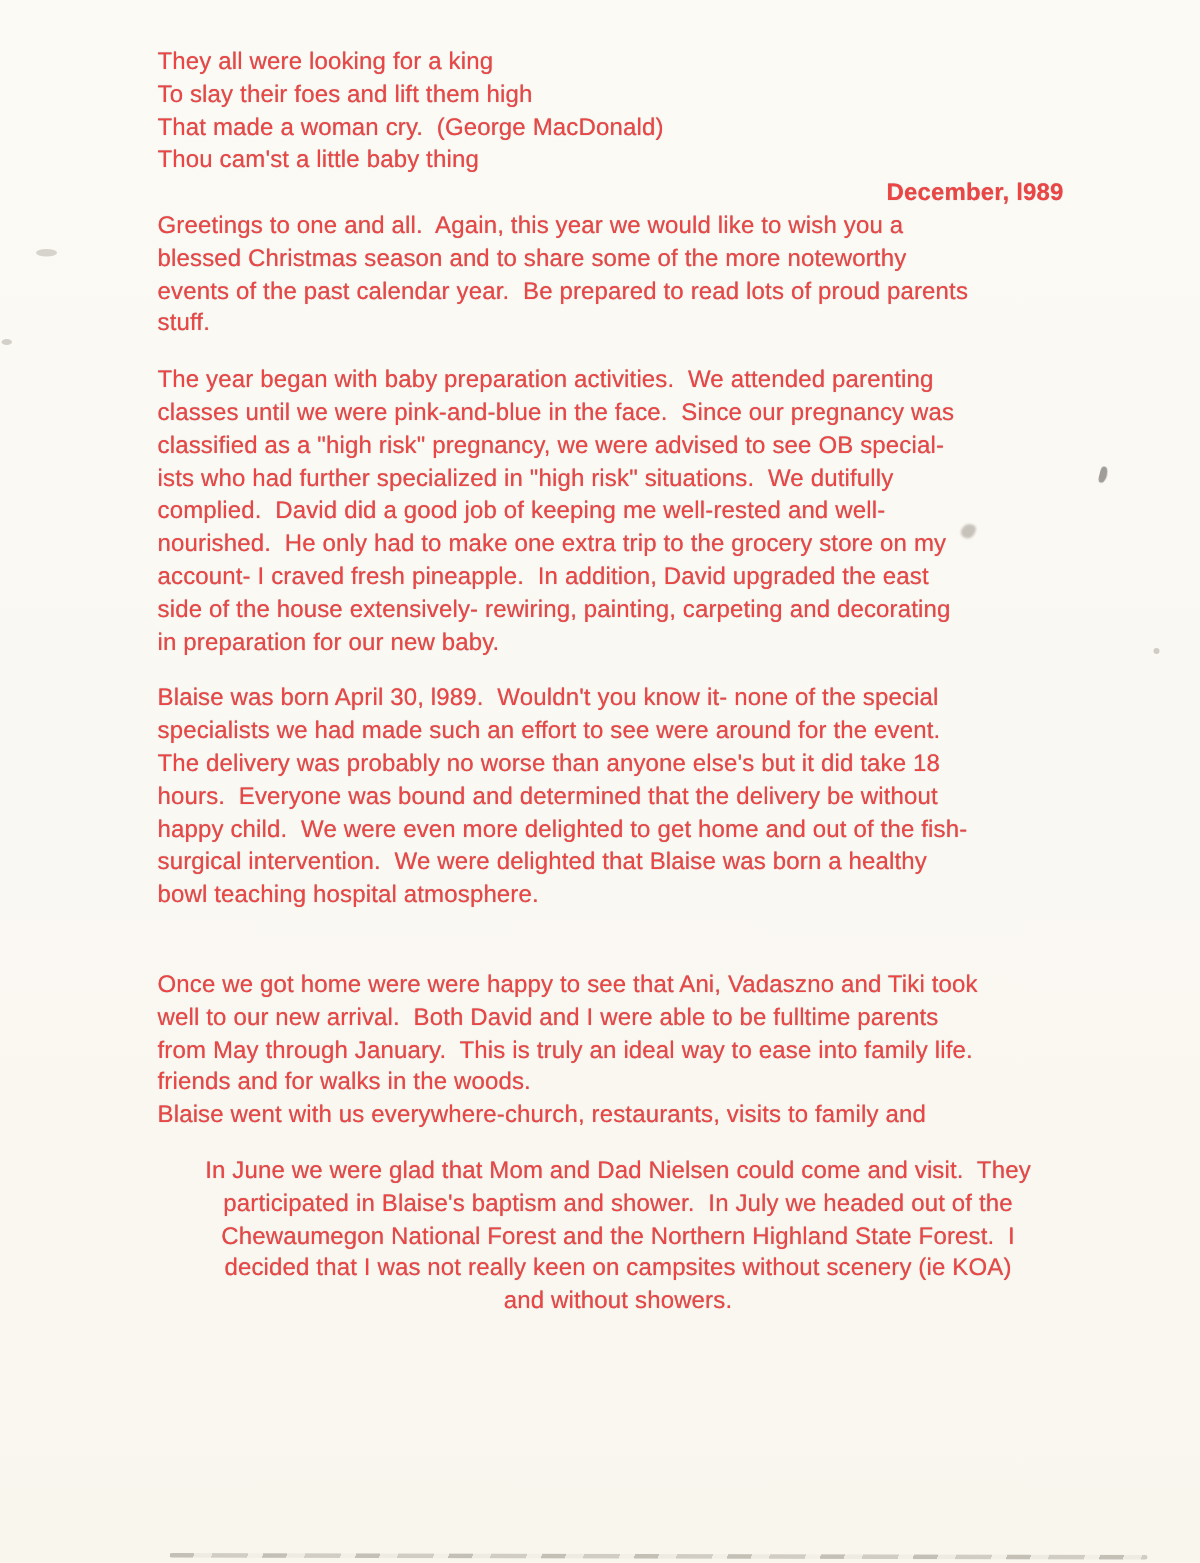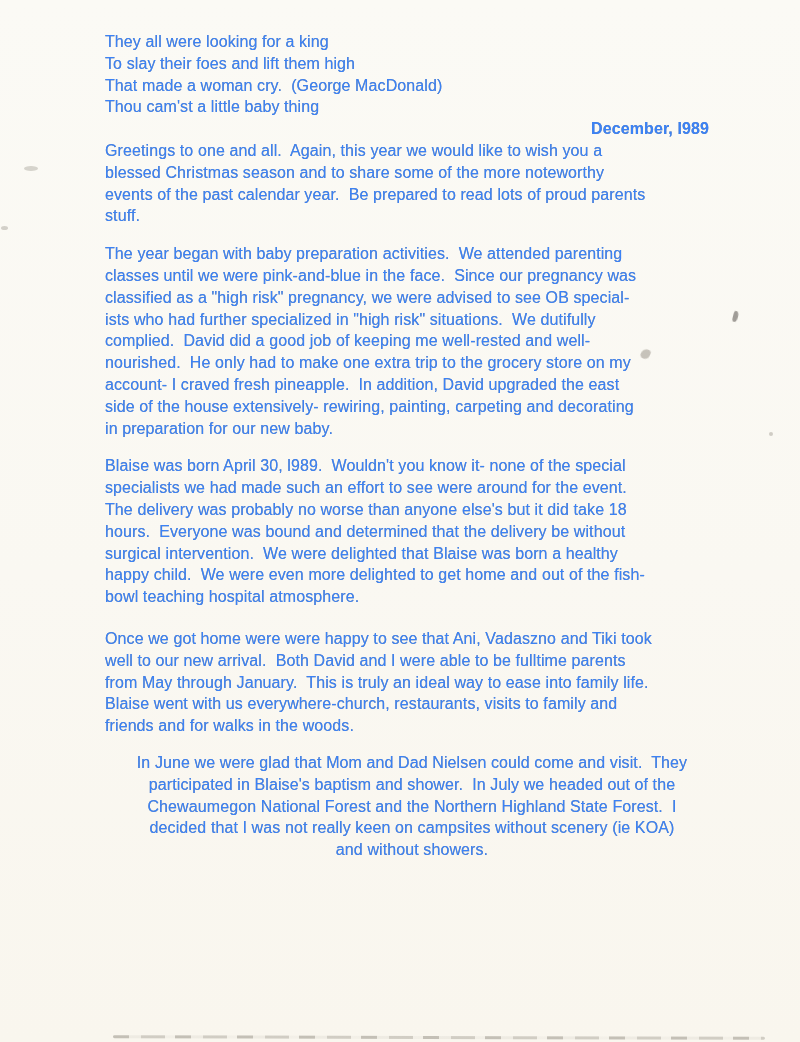--- a/index.html
+++ b/index.html
@@ -12,37 +12,37 @@
     position: relative;
     overflow: hidden;
     background: linear-gradient(180deg, #fbfaf5 0%, #faf8f2 55%, #f9f6ee 100%);
     font-family: "Liberation Sans", "DejaVu Sans", sans-serif;
   }
   .doc {
     position: absolute;
     left: 105px;
     top: 31px;
     width: 614px;
-    color: #3b82f6;
+    color: #ef4444;
     font-size: 16px;
     line-height: 21.8px;
     letter-spacing: 0.1px;
     text-shadow: 0 0 0.6px rgba(58,58,58,0.55);
   }
   .line {
     white-space: pre;    
   }
   .dateline {
     text-align: right;
     padding-right: 10px;
     white-space: pre;
     font-weight: bold;
   }
   .para-m16 { margin-top: 16px; }
-  .para-m26 { margin-top: 20px; }
+  .para-m26 { margin-top: 38px; }
   .para-m15 { margin-top: 15px; text-align: center; }
 
   
   .speck {
     position: absolute;
     pointer-events: none;
   }
   .speck-left-margin {
     left: 24px; top: 166px; width: 14px; height: 5px;
     background: rgba(120,114,102,0.28);
@@ -116,30 +116,30 @@
       <div class="line">nourished.  He only had to make one extra trip to the grocery store on my</div>
       <div class="line">account- I craved fresh pineapple.  In addition, David upgraded the east</div>
       <div class="line">side of the house extensively- rewiring, painting, carpeting and decorating</div>
       <div class="line">in preparation for our new baby.</div>
     </div>
   <div class="para-m16">
       <div class="line">Blaise was born April 30, l989.  Wouldn't you know it- none of the special</div>
       <div class="line">specialists we had made such an effort to see were around for the event.</div>
       <div class="line">The delivery was probably no worse than anyone else's but it did take 18</div>
       <div class="line">hours.  Everyone was bound and determined that the delivery be without</div>
+      <div class="line">happy child.  We were even more delighted to get home and out of the fish-</div>
       <div class="line">surgical intervention.  We were delighted that Blaise was born a healthy</div>
-      <div class="line">happy child.  We were even more delighted to get home and out of the fish-</div>
       <div class="line">bowl teaching hospital atmosphere.</div>
     </div>
   <div class="para-m26">
       <div class="line">Once we got home were were happy to see that Ani, Vadaszno and Tiki took</div>
       <div class="line">well to our new arrival.  Both David and I were able to be fulltime parents</div>
       <div class="line">from May through January.  This is truly an ideal way to ease into family life.</div>
+      <div class="line">friends and for walks in the woods.</div>
       <div class="line">Blaise went with us everywhere-church, restaurants, visits to family and</div>
-      <div class="line">friends and for walks in the woods.</div>
     </div>
   <div class="para-m15">
       <div class="line">In June we were glad that Mom and Dad Nielsen could come and visit.  They</div>
       <div class="line">participated in Blaise's baptism and shower.  In July we headed out of the</div>
       <div class="line">Chewaumegon National Forest and the Northern Highland State Forest.  I</div>
       <div class="line">decided that I was not really keen on campsites without scenery (ie KOA)</div>
       <div class="line">and without showers.</div>
     </div>
 </div>
 

